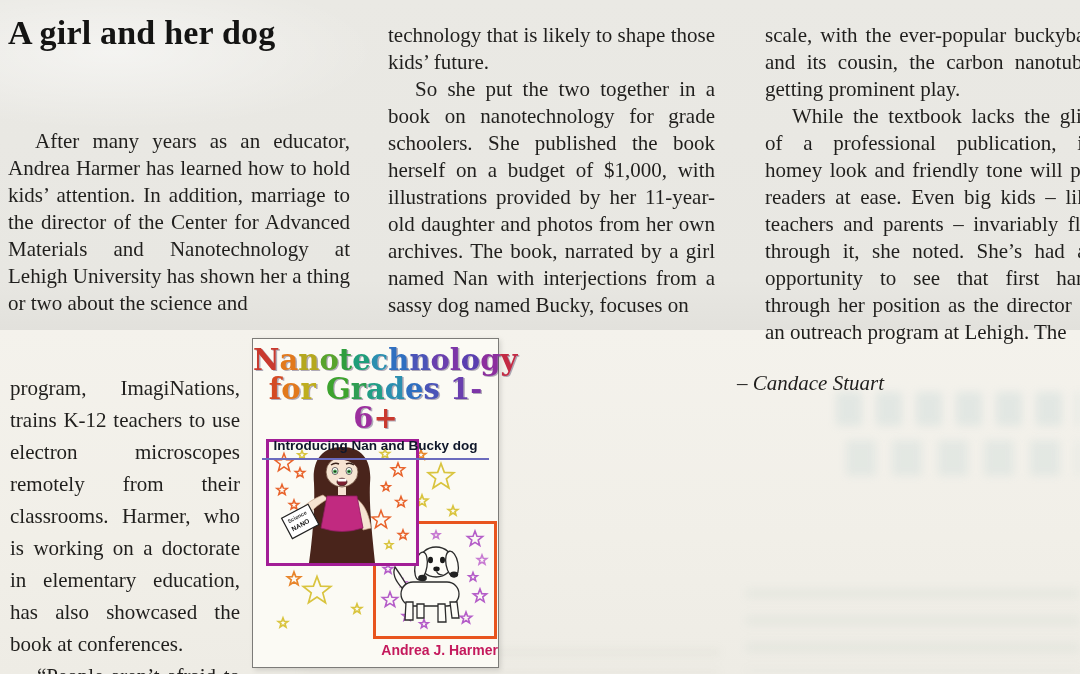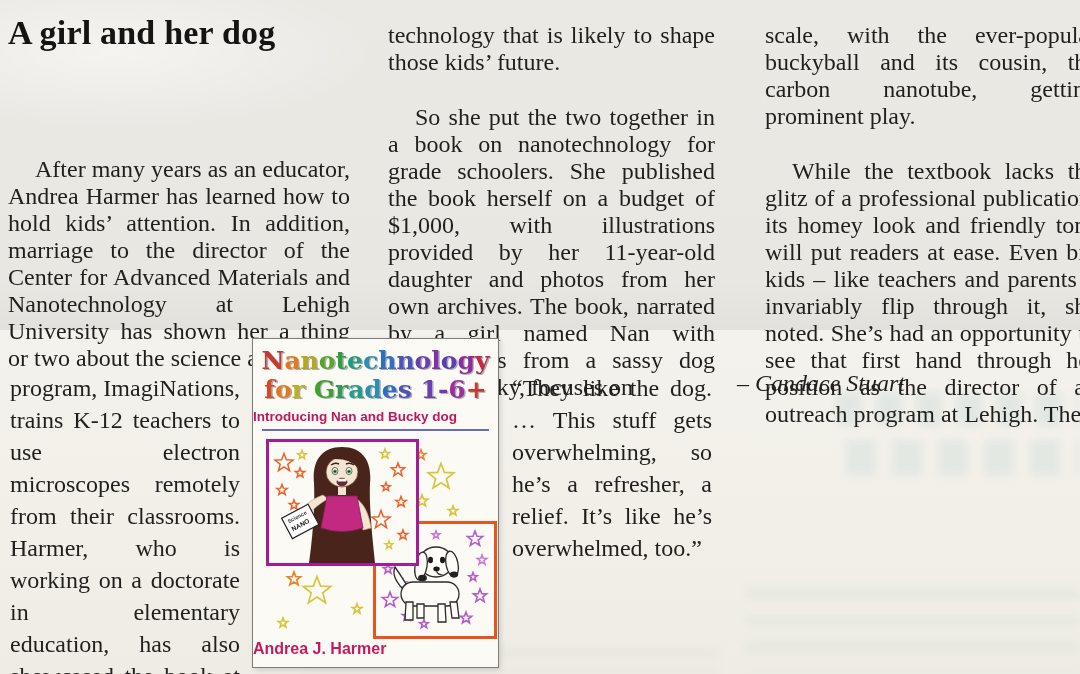--- a/index.html
+++ b/index.html
@@ -9,51 +9,51 @@
     font-family:"Liberation Serif", serif;
     color:#201f1d;
   }
   .bg-top{position:absolute;left:0;top:0;width:1080px;height:330px;
     background:linear-gradient(180deg,#eae9e4 0%,#e8e7e2 85%,#e2e1dc 100%);}
   .bg-bottom{position:absolute;left:0;top:330px;width:1080px;height:344px;
     background:linear-gradient(180deg,#f4f2ec 0%,#f1efe8 60%,#eeece5 100%);}
   .bg-sheen{position:absolute;left:0;top:0;width:380px;height:130px;
     background:radial-gradient(ellipse at 30% 40%,rgba(255,255,255,.5),rgba(255,255,255,0) 70%);}
 
-  .col{position:absolute;text-align:justify;font-size:24px;line-height:27px;}
+  .col{position:absolute;text-align:justify;font-size:21px;line-height:27px;}
   .col p{margin:0;padding:0;}
-  .col p.indent{text-indent:27px;margin-top:28px;}
+  .col p.indent{text-indent:27px;}
   .tight{line-height:32px;}
 
   .headline{position:absolute;left:8px;top:14px;width:360px;
     font-weight:bold;font-size:34px;line-height:38px;color:#141413;
     letter-spacing:.2px;text-align:left;}
 
   .byline{text-align:left;font-style:italic;margin-top:1px;}
 
   
   .cover{position:absolute;left:252px;top:338px;width:245px;height:328px;
     background:#fbfaf4;border:1px solid #7c7b78;
     box-shadow:1.5px 2px 5px rgba(60,60,55,.18);}
   .cover-title{position:relative;z-index:4;text-align:center;margin-top:7px;
     font-family:"DejaVu Serif", serif;font-weight:bold;
-    font-size:25px;line-height:29px;letter-spacing:0px;}
+    font-size:29px;line-height:29px;letter-spacing:0px;}
   .cover-title span{text-shadow:1.4px 1.4px 0 rgba(55,40,85,.38);}
-  .cover-subtitle{position:relative;z-index:4;margin-top:5px;
+  .cover-subtitle{position:relative;z-index:4;text-align:center;margin-top:5px;
     font-family:"Liberation Sans", sans-serif;font-weight:bold;
-    font-size:13.5px;color:#be185d;}
+    font-size:13.5px;color:#0f172a;}
   .cover-rule{position:relative;z-index:4;height:2px;background:#6b6bbd;margin:5px 9px 0 9px;}
   .girl-box{position:absolute;left:13px;top:100px;width:147px;height:121px;
     border:3px solid #a21d96;background:#fbfaf4;z-index:3;}
   .dog-box{position:absolute;left:120px;top:182px;width:118px;height:112px;
     border:3px solid #e8541e;background:#fbfaf4;z-index:2;}
   .cover-stars{position:absolute;left:0;top:0;width:245px;height:328px;z-index:1;}
-  .cover-author{position:absolute;left:0;right:0;bottom:9px;z-index:4;text-align:left;
+  .cover-author{position:absolute;left:0;right:0;bottom:9px;z-index:4;text-align:right;
     font-family:"Liberation Sans", sans-serif;font-weight:bold;
-    font-size:16px;color:#c4195c;}
+    font-size:14px;color:#c4195c;}
 
   
   .ghost{position:absolute;pointer-events:none;filter:blur(4px);opacity:.55;}
   .ghost-a{left:836px;top:392px;width:244px;height:34px;
     background:repeating-linear-gradient(90deg,rgba(142,182,188,.30) 0 26px,rgba(142,182,188,0) 26px 40px);}
   .ghost-b{left:846px;top:440px;width:234px;height:36px;
     background:repeating-linear-gradient(90deg,rgba(142,182,188,.26) 0 30px,rgba(142,182,188,0) 30px 46px);}
   .ghost-c{left:745px;top:588px;width:335px;height:84px;
     background:repeating-linear-gradient(180deg,rgba(150,178,170,.16) 0 11px,rgba(150,178,170,0) 11px 27px);}
   .ghost-d{left:300px;top:648px;width:420px;height:26px;
@@ -94,21 +94,20 @@
   <p>scale, with the ever-popular buckyball and its cousin, the carbon nanotube, getting prominent play.</p>
   <p class="indent">While the textbook lacks the glitz of a professional publication, its homey look and friendly tone will put readers at ease. Even big kids – like teachers and parents – invariably flip through it, she noted. She’s had an opportunity to see that first hand through her position as the director of an outreach program at Lehigh. The</p>
 </div>
 
 <div class="col tight" style="left:10px;top:372px;width:230px;">
   <p>program, ImagiNations, trains K-12 teachers to use electron microscopes remotely from their classrooms. Harmer, who is working on a doctorate in elementary education, has also showcased the book at conferences.</p>
   <p class="indent">“People aren’t afraid to hand it up,” said Harmer.</p>
 </div>
 
 <div class="col tight" style="left:512px;top:372px;width:200px;">
-  <p>“They like the dog. … This stuff gets overwhelming, so he’s a refresher, a relief. It’s like he’s overwhelmed, too.”</p>
 </div>
 
 <div class="col" style="left:737px;top:370px;width:341px;">
   <p class="byline">– Candace Stuart</p>
 </div>
 
 <div class="cover">
 
   <svg class="cover-stars" viewBox="0 0 245 328">
     <g stroke-width="1.7">

